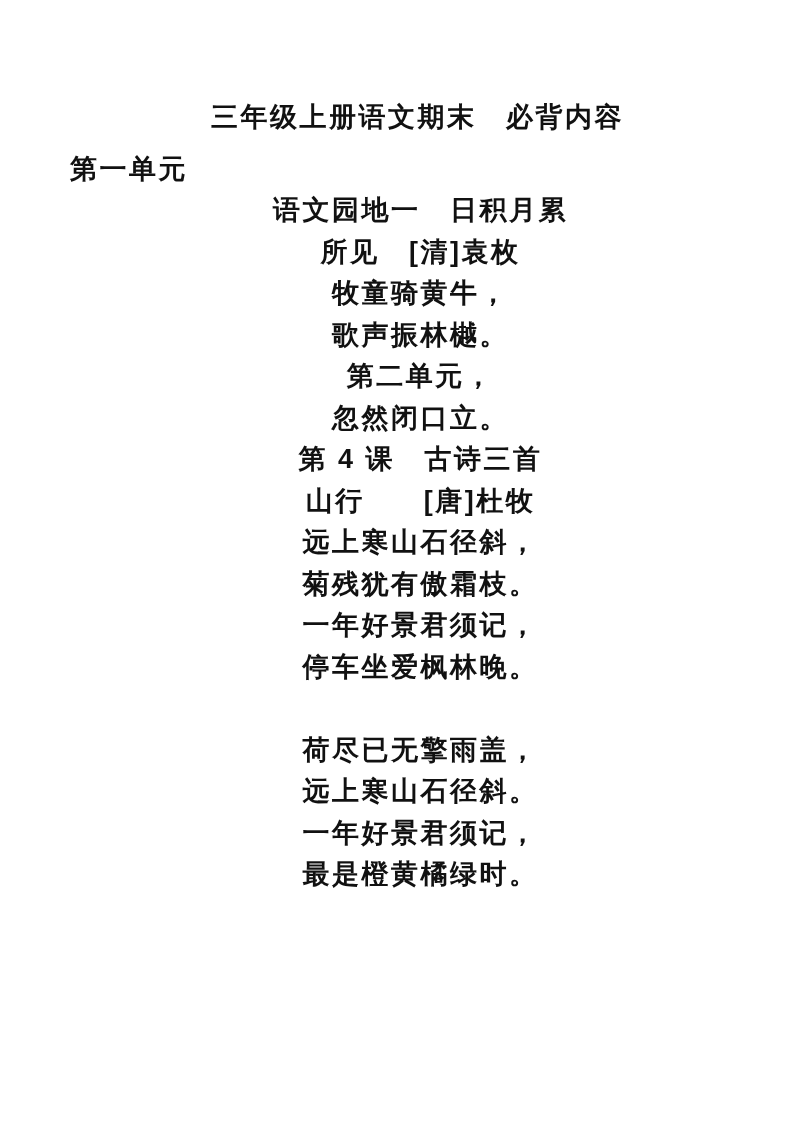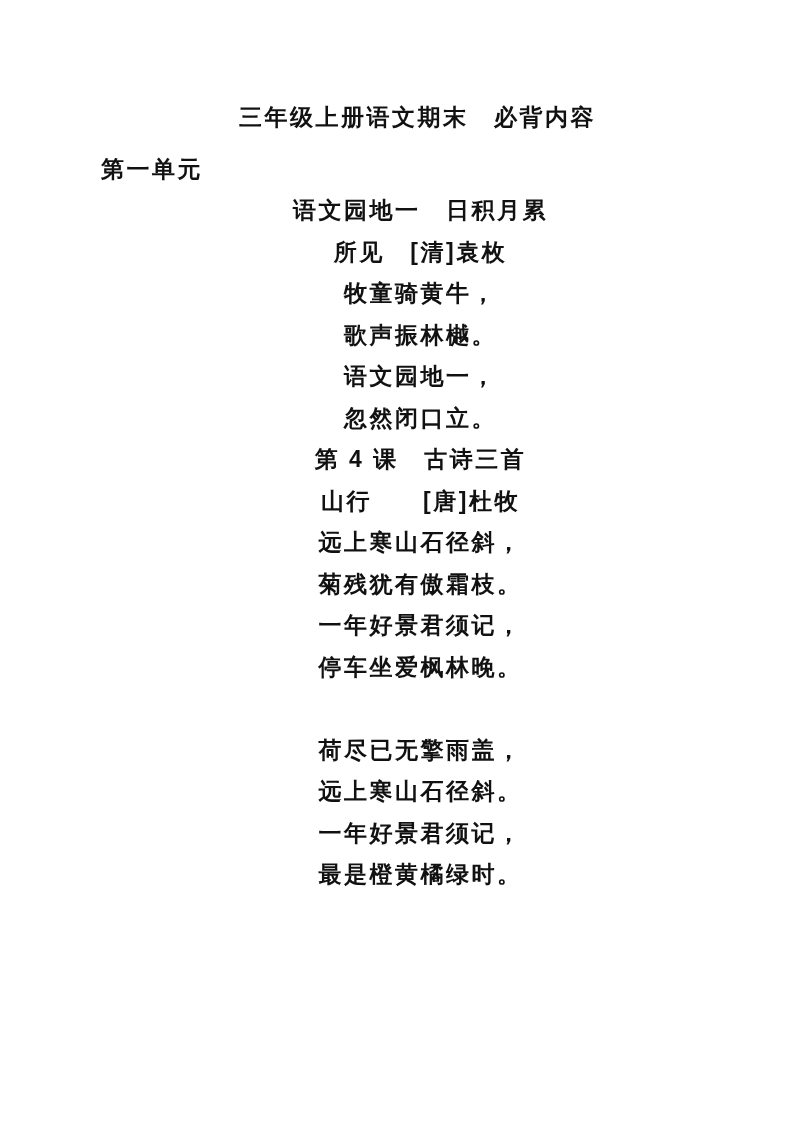--- a/index.html
+++ b/index.html
@@ -9,41 +9,41 @@
   }
   .page {
     position: relative;
     width: 793px;
     height: 1122px;
     background: #ffffff;
     overflow: hidden;
     font-family: "Liberation Sans", "DejaVu Sans", sans-serif;
     font-weight: 700;
     color: #111111;
-    font-size: 23px;
+    font-size: 27px;
     line-height: 41.5px;
     letter-spacing: 2.5px;
   }
   .doc {
     padding-top: 97px;
   }
   .line {
     white-space: pre;
   }
   .center {
     text-align: center;
     margin-left: 48px;
   }
   .title {
     text-align: center;
     padding-left: 42px;   
     margin-bottom: 10px;
   }
   .unit {
-    padding-left: 101px;  
+    padding-left: 70px;  
   }
   .spacer {
     height: 41.5px;       
   }
 </style>
 </head>
 <body>
 
 <div class="page">
   <div class="doc">
@@ -51,21 +51,21 @@
     <div class="line title">三年级上册语文期末　必背内容</div>
 
     <div class="line unit">第一单元</div>
 
     <div class="line center">语文园地一　日积月累</div>
 
     <div class="line center">所见　[清]袁枚</div>
 
     <div class="line center">牧童骑黄牛，</div>
     <div class="line center">歌声振林樾。</div>
-    <div class="line center">语文园地一，</div>
+    <div class="line center">第二单元，</div>
     <div class="line center">忽然闭口立。</div>
 
 
     <div class="line center">第 4 课　古诗三首</div>
 
     <div class="line center">山行　　[唐]杜牧</div>
 
     <div class="line center">远上寒山石径斜，</div>
     <div class="line center">菊残犹有傲霜枝。</div>
     <div class="line center">一年好景君须记，</div>

